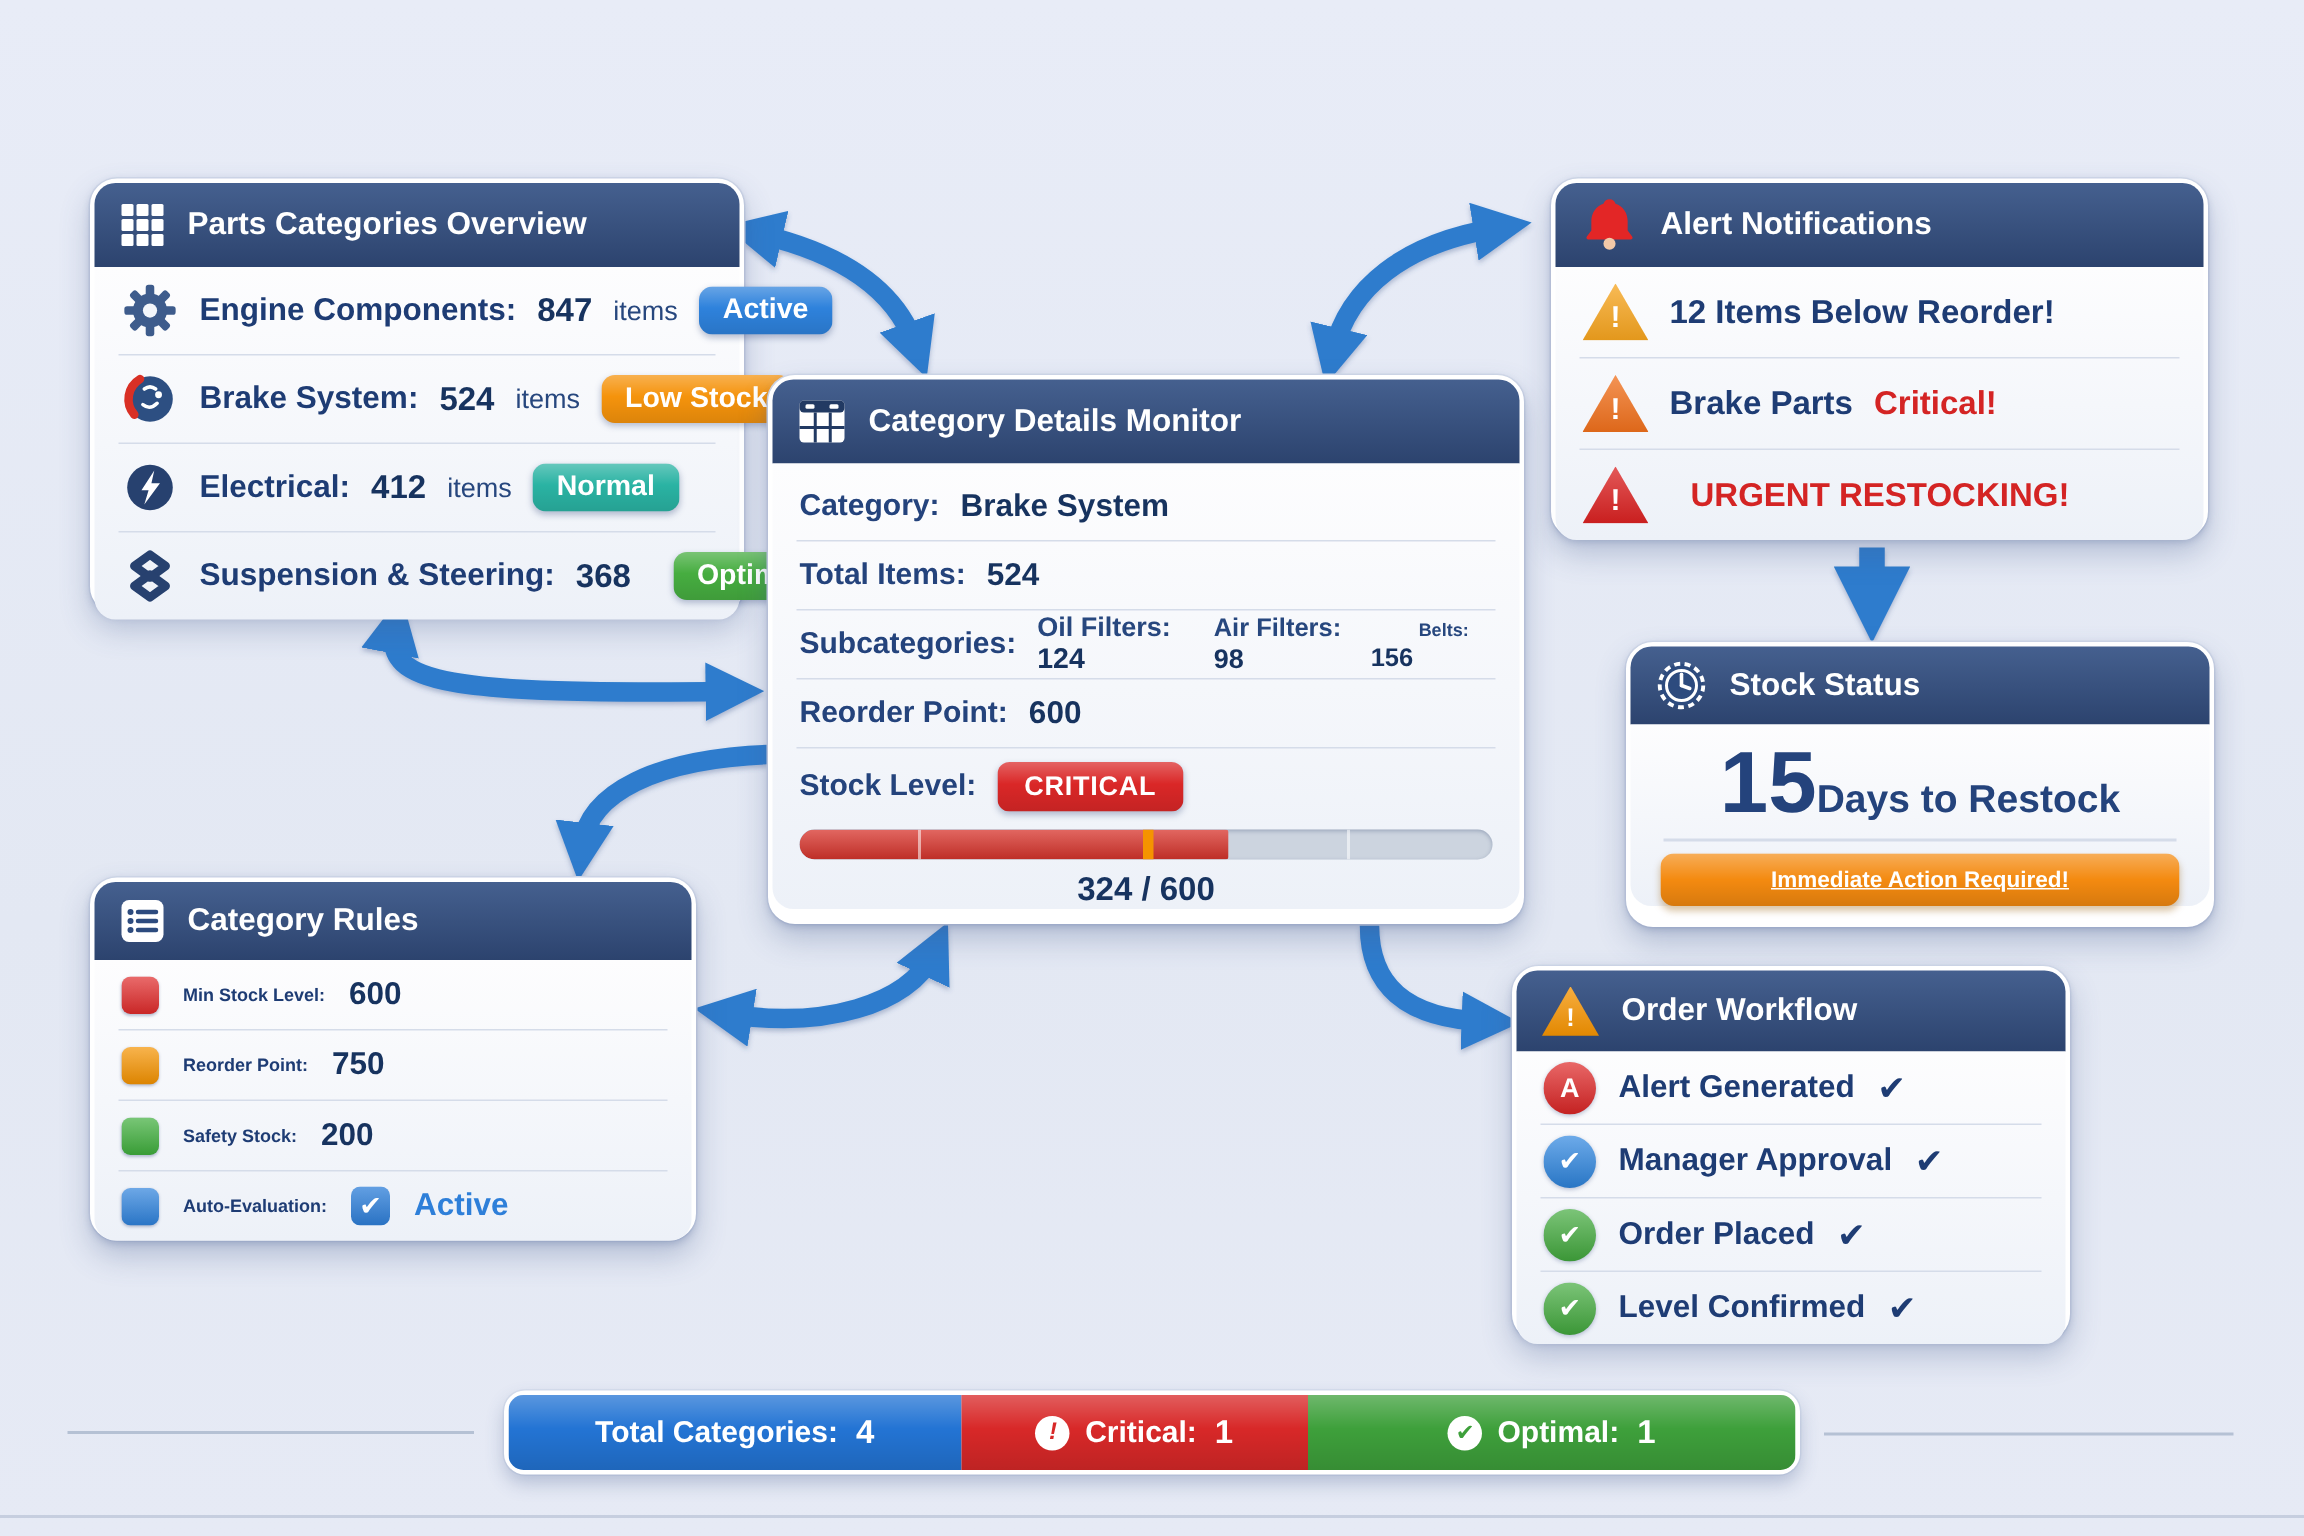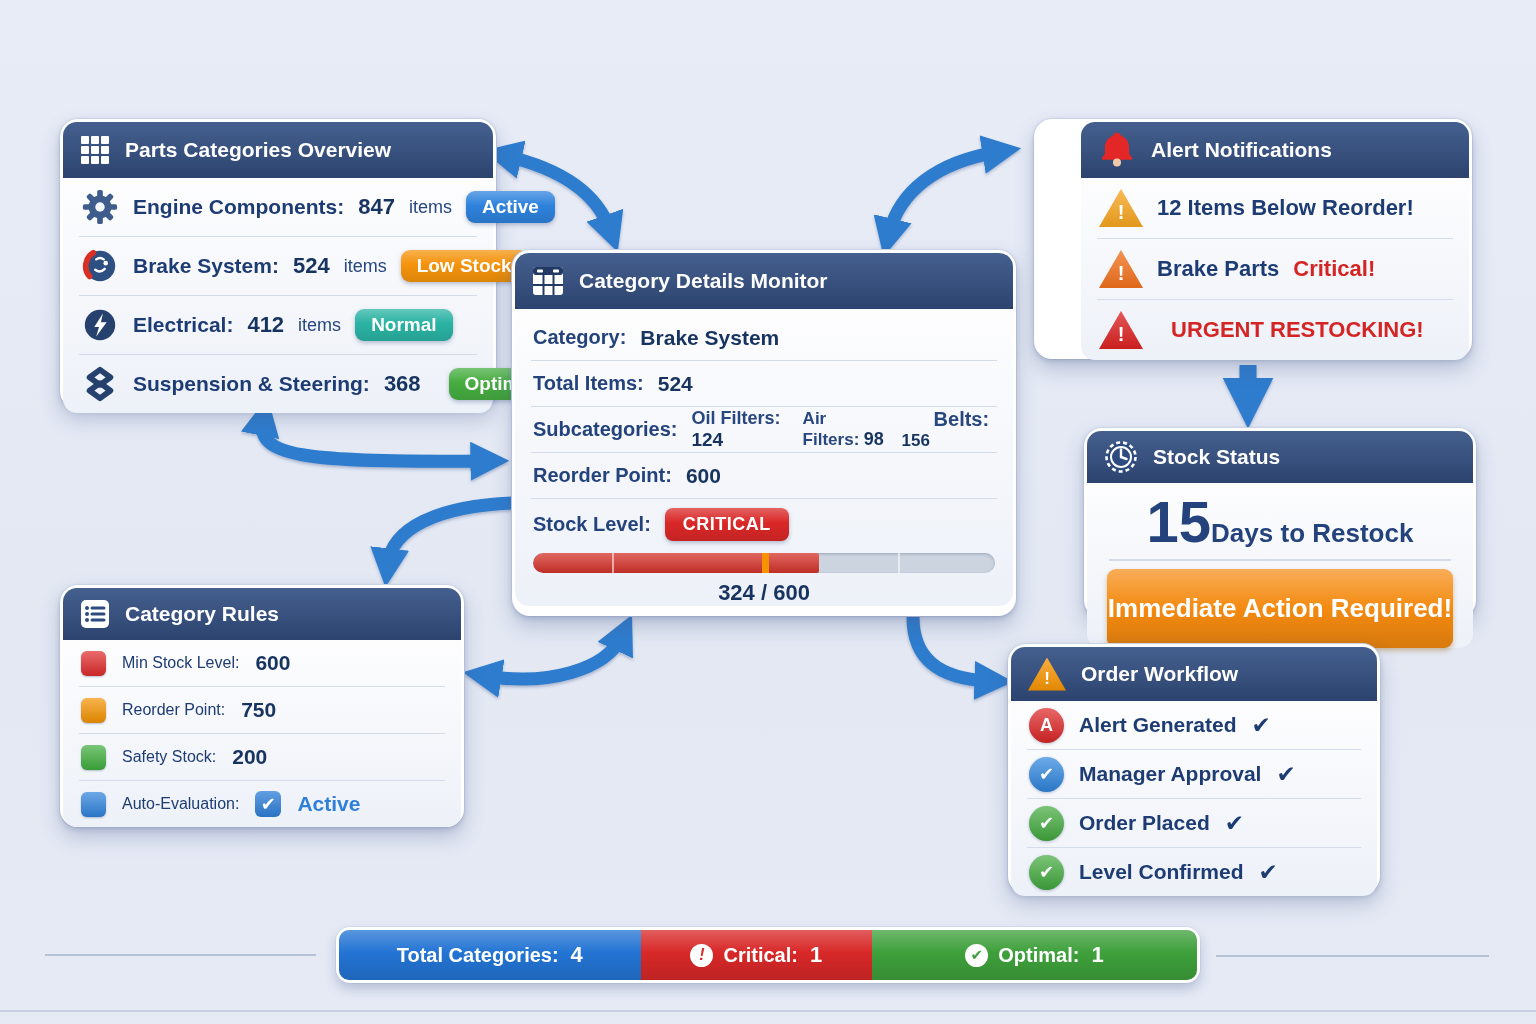--- a/index.html
+++ b/index.html
@@ -40,71 +40,71 @@
   .chip { display:inline-block; padding:5px 16px; border-radius:9px; color:#fff;
           font-size:19px; font-weight:bold; white-space:nowrap;
           background-image:linear-gradient(180deg, rgba(255,255,255,.28), rgba(255,255,255,0) 45%, rgba(0,0,0,.10));
           box-shadow:0 2px 4px rgba(60,80,130,.35); }
 
   
   .p-overview { left:60px; top:119px; width:436px; height:290px; }
   .p-overview .row { height:58px; }
 
   
-  .p-alerts { left:1034px; top:119px; width:438px; height:240px;padding-left:44px; }
+  .p-alerts { left:1034px; top:119px; width:438px; height:240px; }
   .p-alerts .row { height:60px; }
   .alert-text { font-size:22px; font-weight:bold; }
   .alert-red { color:#d42424; }
 
   .tri { position:relative; width:44px; height:38px; flex:0 0 44px;
          clip-path:polygon(50% 0, 100% 100%, 0 100%);
          background-image:linear-gradient(180deg, rgba(255,255,255,.25), rgba(0,0,0,.08)); }
   .tri span { position:absolute; left:0; right:0; bottom:3px; text-align:center;
               color:#fff; font-weight:bold; font-size:20px; }
 
   
   .p-monitor { left:512px; top:250px; width:504px; height:366px; }
   .p-monitor .row { height:45px; }
   .m-lbl { font-size:20px; font-weight:bold; color:#24437c; }
   .m-val { font-size:21px; font-weight:800; color:#17335f; }
   .sub-lbl { font-size:18px; font-weight:bold; color:#27477e; }
   .sub-val { font-size:19px; font-weight:800; color:#17335f; }
   .sub2 .sub-lbl { font-size:17px; } .sub2 .sub-val { font-size:18px; }
-  .sub3 .sub-lbl { font-size:20px;padding-left:32px; } .sub3 .sub-val { font-size:17px; }
+  .sub3 .sub-lbl { font-size:12px;padding-left:32px; } .sub3 .sub-val { font-size:17px; }
   .chip-critical { font-size:18px; border-radius:8px; padding:6px 18px; letter-spacing:.5px; }
   .bar-wrap { padding:4px 18px 0; }
   .bar { position:relative; height:20px; border-radius:10px; overflow:hidden;
          box-shadow:inset 0 1px 3px rgba(60,80,120,.35); }
   .bar-fill { position:absolute; left:0; top:0; bottom:0; border-radius:10px 2px 2px 10px;
               background-image:linear-gradient(180deg, rgba(255,255,255,.25), rgba(0,0,0,.12)); }
   .bar-marker { position:absolute; top:0; bottom:0; width:7px; }
   .bar-div { position:absolute; top:0; bottom:0; width:2px; background:rgba(255,255,255,.55); }
   .bar-caption { text-align:center; font-size:22px; font-weight:800; color:#17335f; padding:7px 0 0; }
 
   
   .p-stock { left:1084px; top:428px; width:392px; height:190px; }
   .p-stock .panel-header { height:52px; }
   .days-row { display:flex; align-items:baseline; justify-content:center; padding:10px 0 2px; }
   .days-num { font-size:58px; font-weight:800; color:#24437c; line-height:1; }
   .days-lbl { font-size:26px; font-weight:bold; color:#24437c; }
   .stock-div { height:2px; background:#d5dce9; margin:6px 22px; }
-  .action-btn { display:block; margin:8px 20px 0; padding:24px 0; width:calc(100% - 40px);
+  .action-btn { display:block; margin:8px 20px 0; padding:9px 0; width:calc(100% - 40px);
                 border:none; border-radius:9px; color:#fff; font-family:inherit;
-                font-size:26px; font-weight:bold; cursor:pointer;
+                font-size:15px; font-weight:bold; cursor:pointer;
                 background-image:linear-gradient(180deg, rgba(255,255,255,.30), rgba(255,255,255,0) 50%, rgba(0,0,0,.12));
-                box-shadow:0 3px 5px rgba(150,90,0,.35); }
+                box-shadow:0 3px 5px rgba(150,90,0,.35);text-decoration:underline; }
 
   
   .p-rules { left:60px; top:585px; width:404px; height:242px; }
   .p-rules .panel-header { height:52px; }
   .p-rules .row { height:46px; gap:16px; }
   .swatch { width:25px; height:25px; border-radius:6px; flex:0 0 25px;
             background-image:linear-gradient(180deg, rgba(255,255,255,.30), rgba(0,0,0,.10));
             box-shadow:0 1px 2px rgba(60,80,130,.35); }
-  .rule-lbl { font-size:16px; font-weight:normal; color:#1e3c74;text-align:center; }
+  .rule-lbl { font-size:12px; font-weight:bold; color:#1e3c74;text-align:center; }
   .rule-val { font-size:21px; font-weight:800; color:#17335f; }
   .checkbox { width:26px; height:26px; border-radius:6px; display:flex; align-items:center;
               justify-content:center; color:#fff; font-size:18px; font-weight:bold; cursor:pointer;
               background-image:linear-gradient(180deg, rgba(255,255,255,.25), rgba(0,0,0,.10)); }
   .active-txt { font-size:21px; font-weight:800; color:#2e7fd9; }
 
   
   .p-workflow { left:1008px; top:644px; width:372px; height:250px; }
   .p-workflow .panel-header { height:54px; }
   .p-workflow .row { height:48px; gap:15px; }

